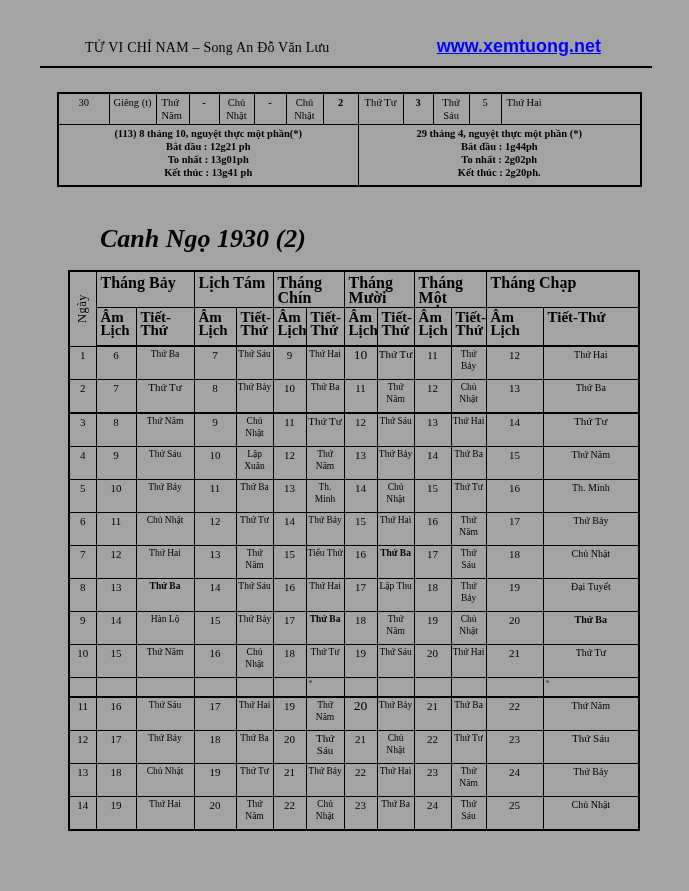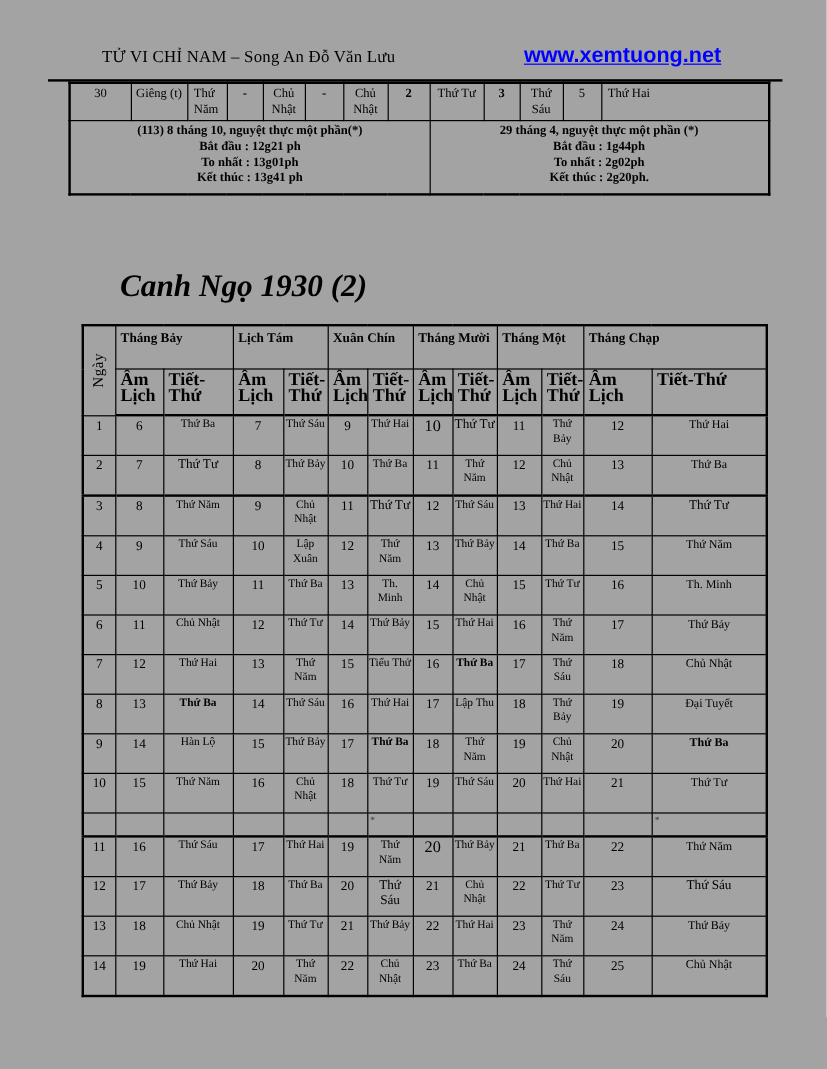--- a/index.html
+++ b/index.html
@@ -8,40 +8,40 @@
 
   
   .hdr{position:absolute;left:85px;top:36px;width:516px;display:flex;
        justify-content:space-between;align-items:baseline;}
   .hdr-title{font-size:14px;letter-spacing:.2px;}
   .hdr-link{font-family:"Liberation Sans",sans-serif;font-weight:bold;font-size:18px;
             color:#0000ff;text-decoration:underline;}
   .rule{position:absolute;left:40px;top:66px;width:612px;border-top:2px solid #000;}
 
   
-  table.top{position:absolute;left:57px;top:68px;width:583px;border-collapse:collapse;
+  table.top{position:absolute;left:57px;top:92px;width:583px;border-collapse:collapse;
             table-layout:fixed;border:2px solid #000;}
   table.top td{border:1px solid #000;text-align:center;vertical-align:top;
                font-size:10.5px;line-height:13px;padding:2px 1px 0 1px;overflow:hidden;}
   table.top tr.r1 td{height:28px;}
   table.top tr.r2 td{height:40px;}
   table.top tr.hb td{border-bottom-width:2px;}
   table.top td.left{text-align:left;padding-left:5px;}
   table.top td.b{font-weight:bold;}
   td.ecl{font-weight:bold;font-size:11.5px;line-height:15px;height:58px;
          vertical-align:middle;text-align:center;}
 
   
   .year{position:absolute;left:100px;top:224px;margin:0;font-size:26px;font-weight:bold;font-style:italic;}
 
   
   table.main{position:absolute;left:68px;top:270px;width:570px;border-collapse:collapse;
              table-layout:fixed;border:2px solid #000;}
   table.main th,table.main td{border:1px solid #000;overflow:hidden;}
-  th.month{font-size:11px;font-weight:bold;text-align:left;vertical-align:top;
+  th.month{font-size:16px;font-weight:bold;text-align:left;vertical-align:top;
            padding:3px 0 0 4px;height:32px;line-height:15px;}
   th.sub{font-weight:bold;font-size:15px;text-align:left;vertical-align:top;
          padding:3px 0 0 4px;height:34px;line-height:13px;}
   th.dayth{vertical-align:middle;text-align:center;padding:0;}
   .vert{writing-mode:vertical-rl;transform:rotate(180deg);margin:0 auto;
         font-size:12.5px;font-weight:normal;letter-spacing:.5px;}
   table.main td{height:29px;vertical-align:top;text-align:center;padding-top:2px;
                 font-size:10px;line-height:12px;}
   table.main td.day{font-size:11px;}
   table.main td.am{font-size:11px;}
@@ -132,21 +132,21 @@
         <col style="width: 57px;">
         <col style="width: 96px;">
       </colgroup>
     <thead>
       <tr id="month-row">
         <th rowspan="2" class="dayth">
           <div class="vert">Ngày</div>
         </th>
       <th class="month" colspan="2">Tháng Bảy</th>
           <th class="month" colspan="2">Lịch Tám</th>
-          <th class="month" colspan="2">Xuân Chín</th>
+          <th class="month" colspan="2">Tháng Chín</th>
           <th class="month" colspan="2">Tháng Mười</th>
           <th class="month" colspan="2">Tháng Một</th>
           <th class="month" colspan="2">Tháng Chạp</th>
         </tr>
       <tr id="sub-row" class="hb">
           <th class="sub">Âm Lịch</th>
           <th class="sub">Tiết-Thứ</th>
           <th class="sub">Âm Lịch</th>
           <th class="sub">Tiết-Thứ</th>
           <th class="sub">Âm Lịch</th>

